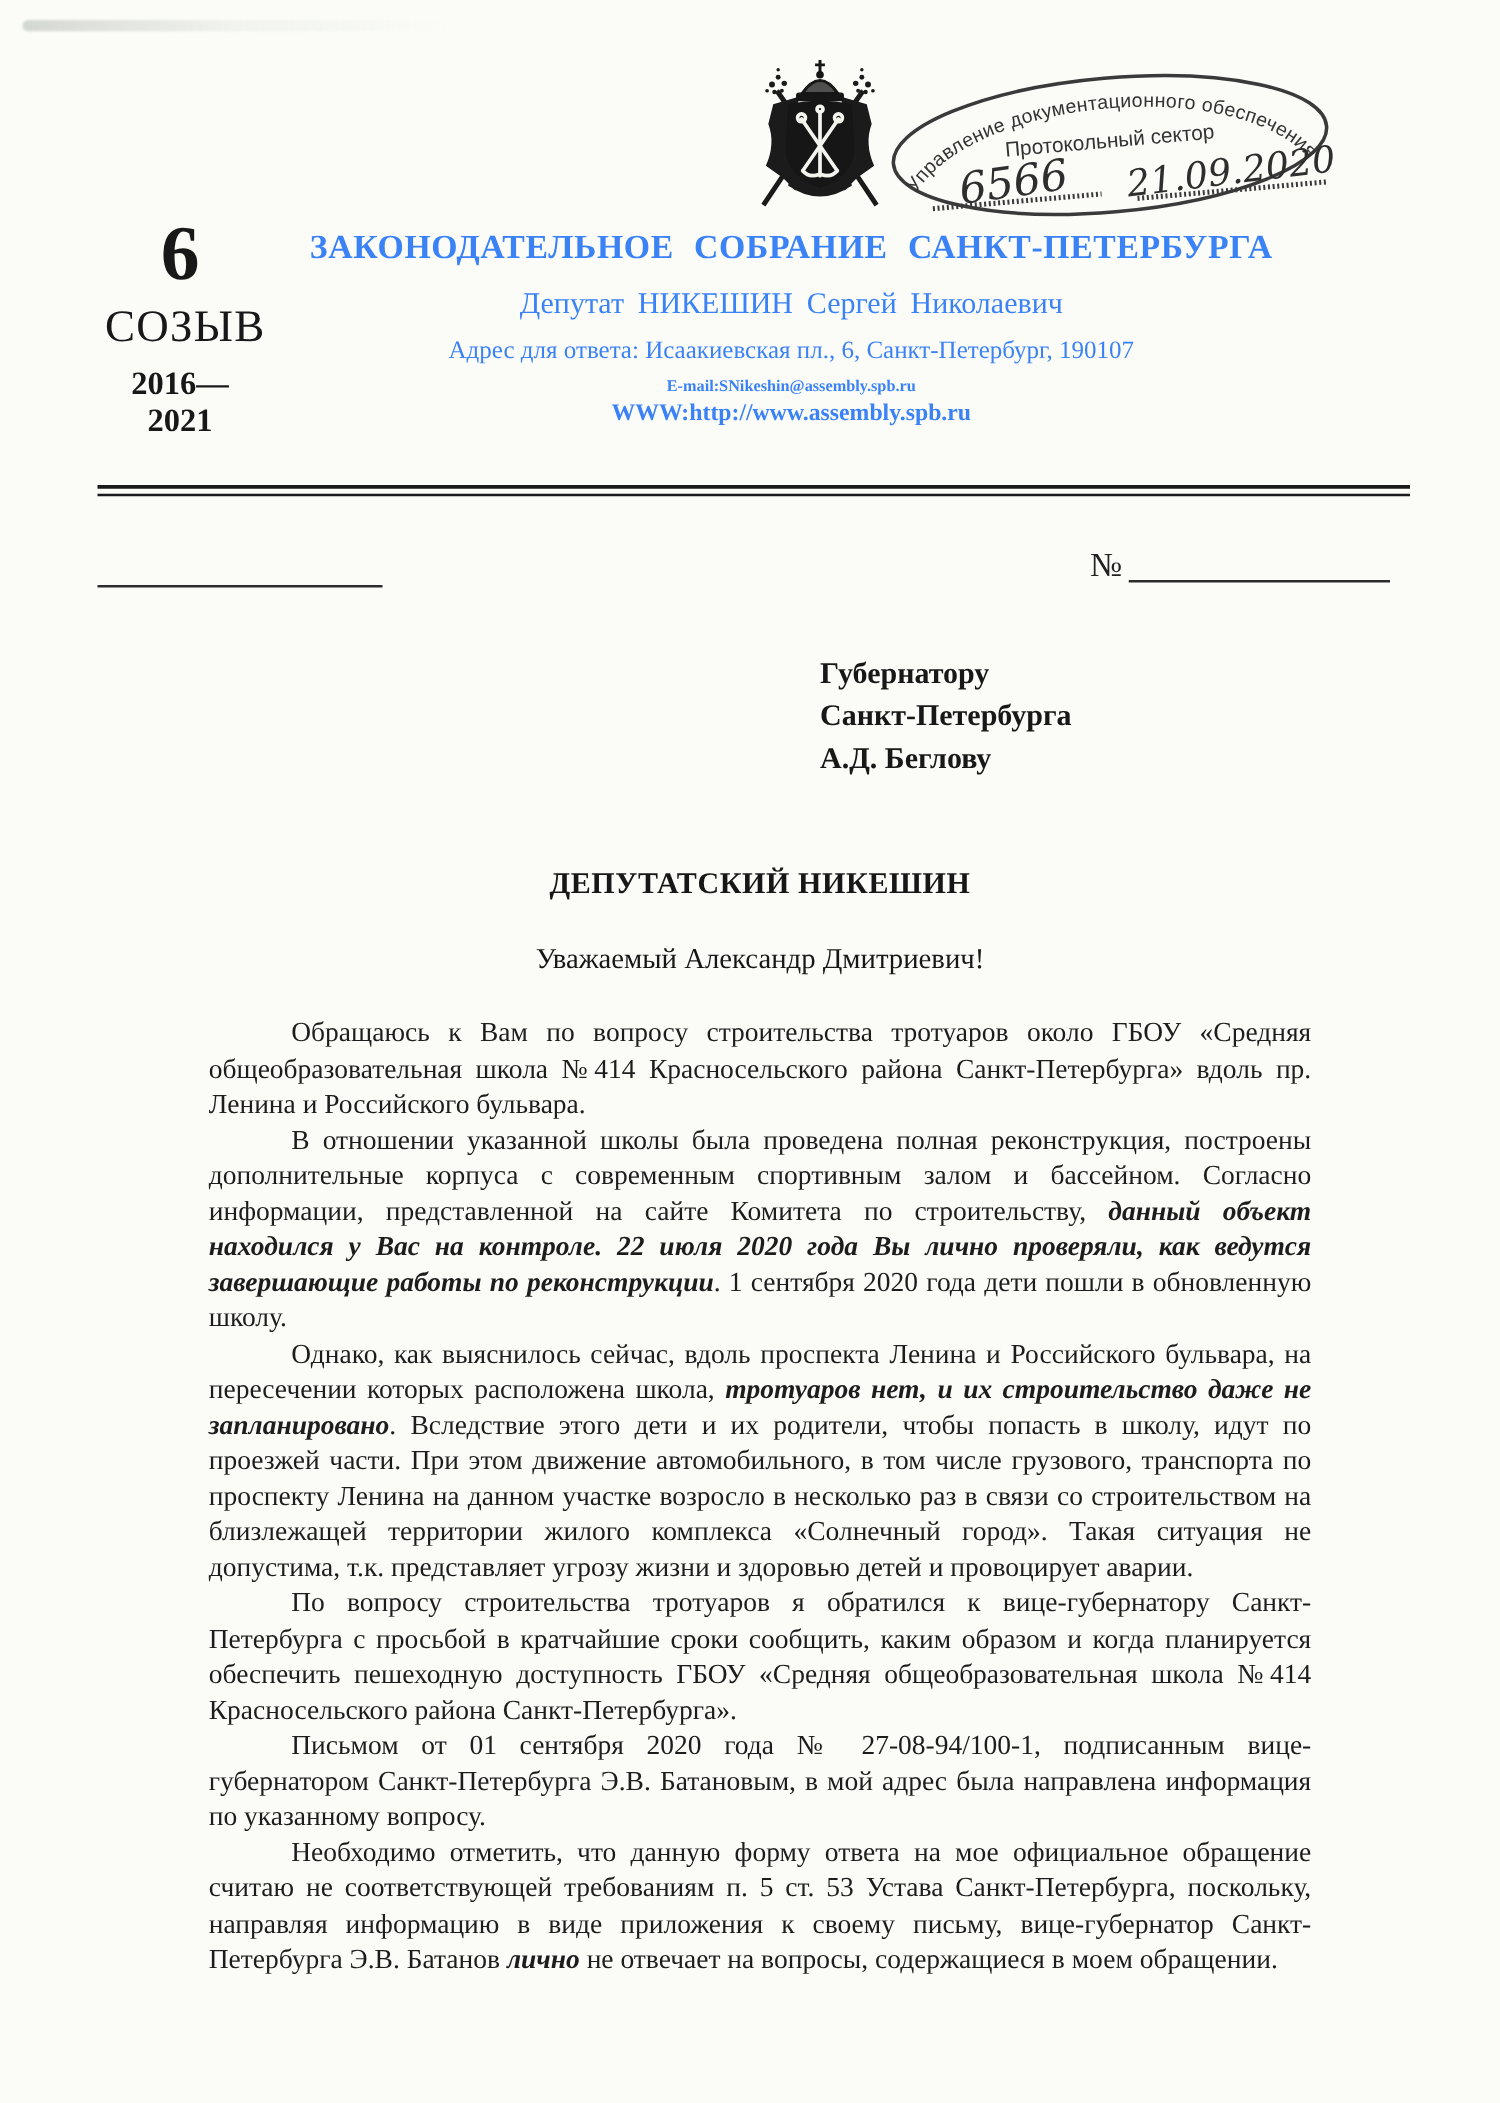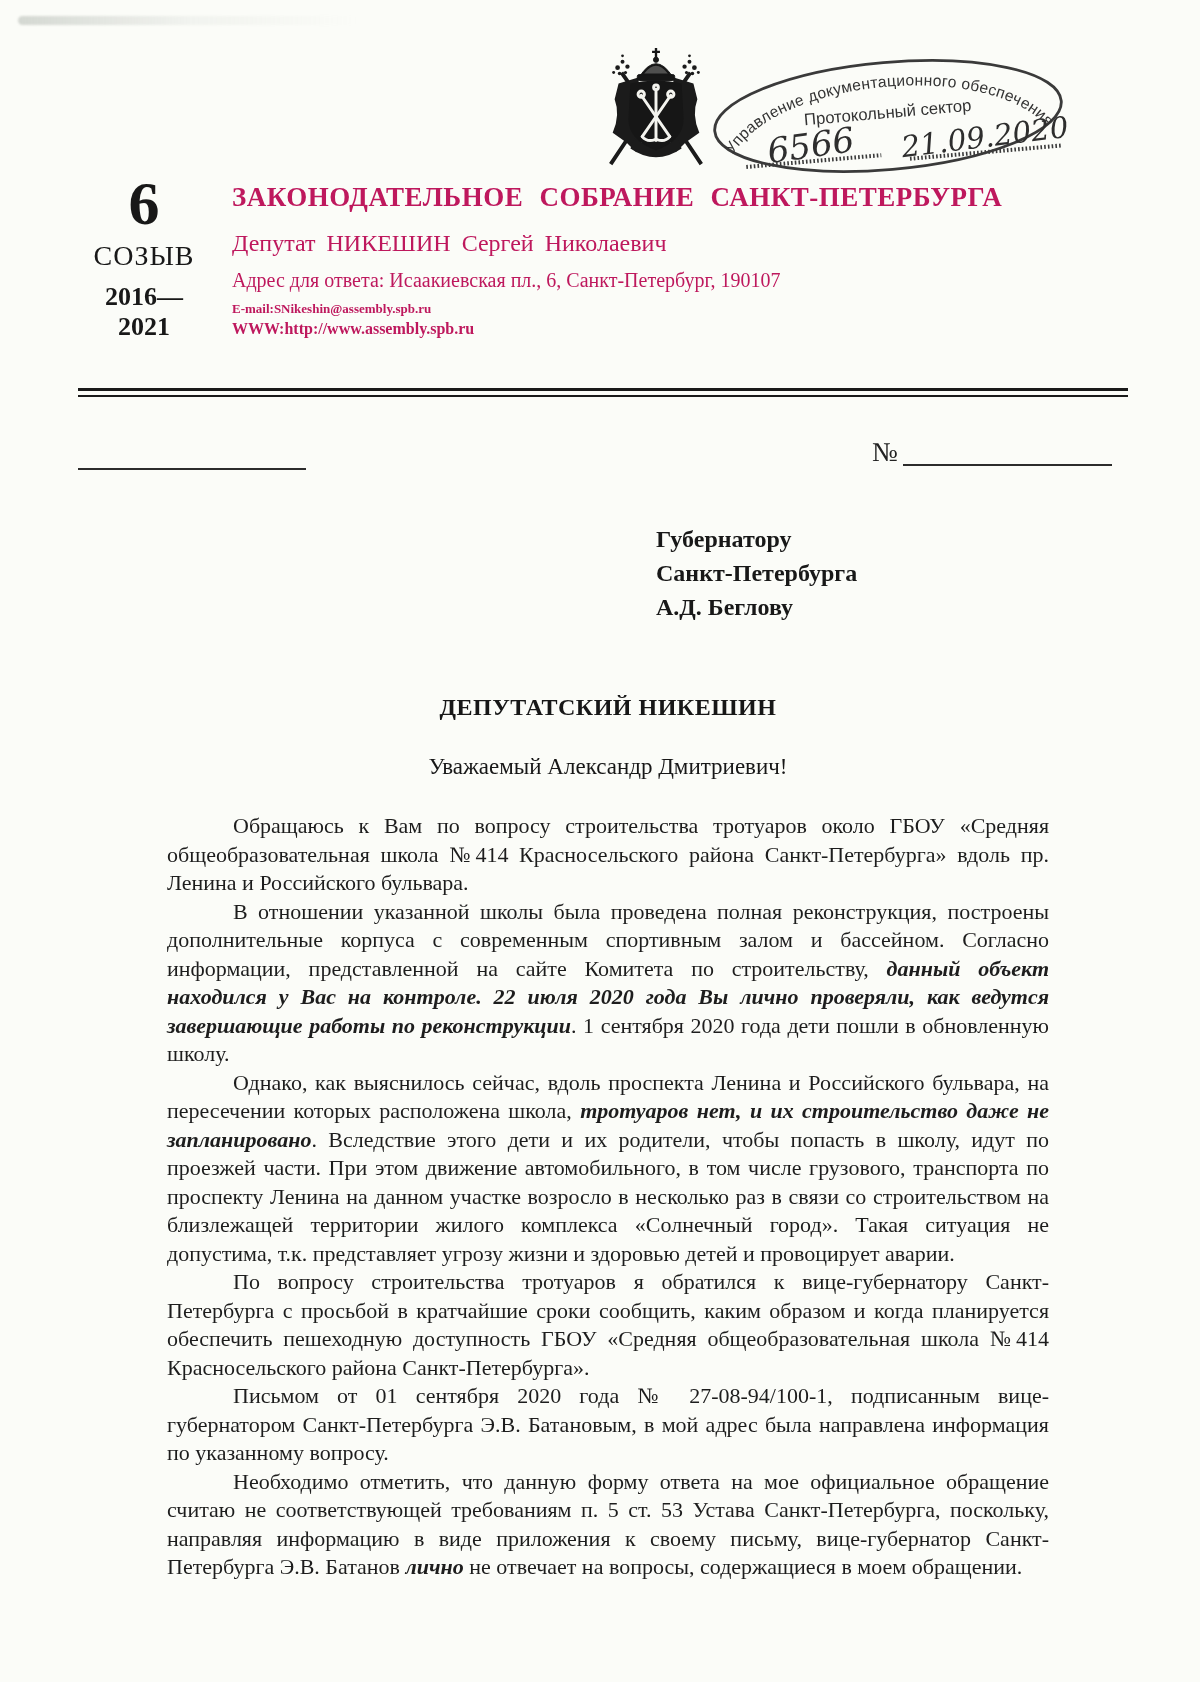--- a/index.html
+++ b/index.html
@@ -20,29 +20,29 @@
   
   .coa { position: absolute; left: 596px; top: 46px; width: 120px; height: 128px; }
   
   .stamp {
     position: absolute; left: 706px; top: 56px; width: 364px; height: 120px;
     transform: rotate(-5deg); overflow: visible;
   }
   
   .convocation { position: absolute; left: 84px; top: 172px; width: 120px; text-align: center; color: #181818; }
   .conv-number { font-size: 62px; font-weight: bold; line-height: 1; }
-  .conv-label  { font-size: 28px; letter-spacing: 1px; margin-top: 6px; }
+  .conv-label  { font-size: 36px; letter-spacing: 1px; margin-top: 6px; text-align: right; }
   .conv-years  { font-size: 26px; font-weight: bold; line-height: 1.15; margin-top: 10px; }
   
-  .letterhead { position: absolute; left: 232px; top: 182px; width: 846px; color: #be185d; }
+  .letterhead { position: absolute; left: 210px; top: 182px; width: 846px; text-align: center; color: #3b82f6; }
   .lh-assembly { font-size: 27px; font-weight: bold; letter-spacing: 0.5px; word-spacing: 9px; }
   .lh-deputy   { font-size: 24px; font-weight: normal; word-spacing: 5px; margin-top: 17px; }
   .lh-address  { font-size: 20px; margin-top: 12px; }
   .lh-email    { font-size: 13px; font-weight: bold; margin-top: 9px; }
-  .lh-www      { font-size: 16px; font-weight: bold; margin-top: 3px; }
+  .lh-www      { font-size: 19px; font-weight: bold; margin-top: 3px; }
   
   .double-rule {
     position: absolute; left: 78px; top: 388px; width: 1050px; height: 4px;
     border-top: 3.5px solid #1a1a1a; border-bottom: 2.5px solid #1a1a1a;
   }
   .date-blank {
     position: absolute; left: 78px; top: 444px; width: 228px; height: 24px;
     border-bottom: 2.5px solid #2c2c2c;
   }
   .number-line {

